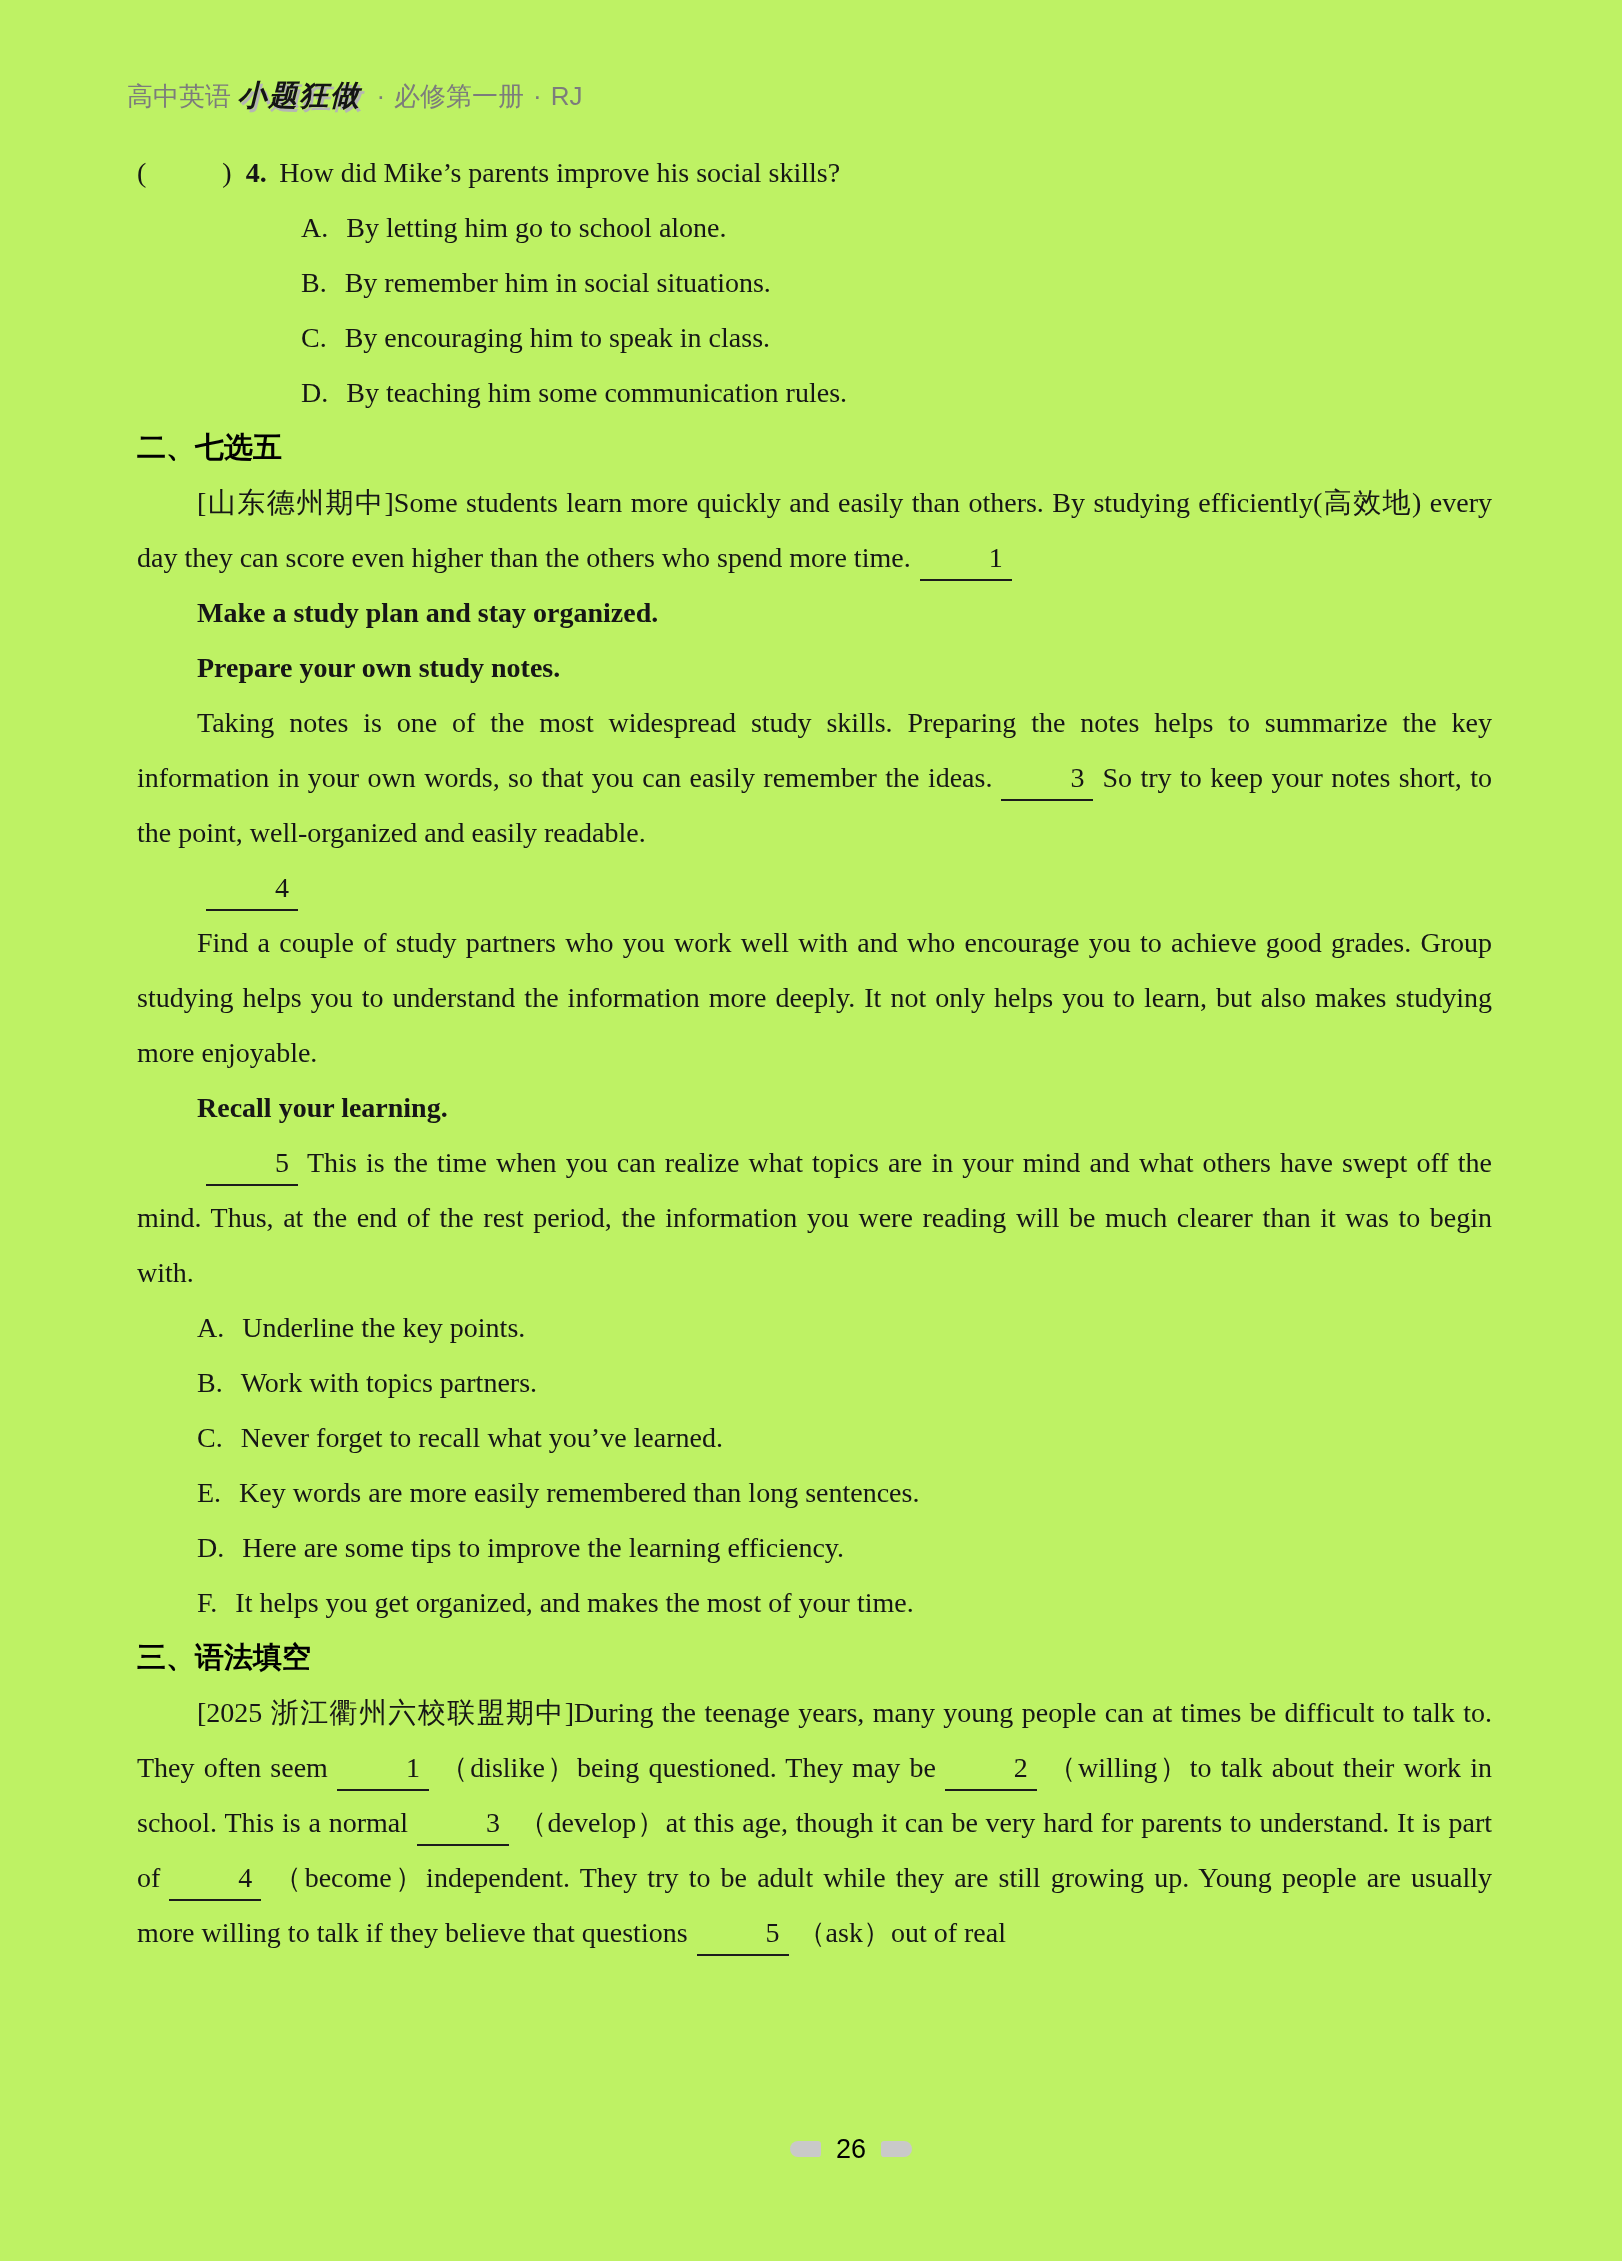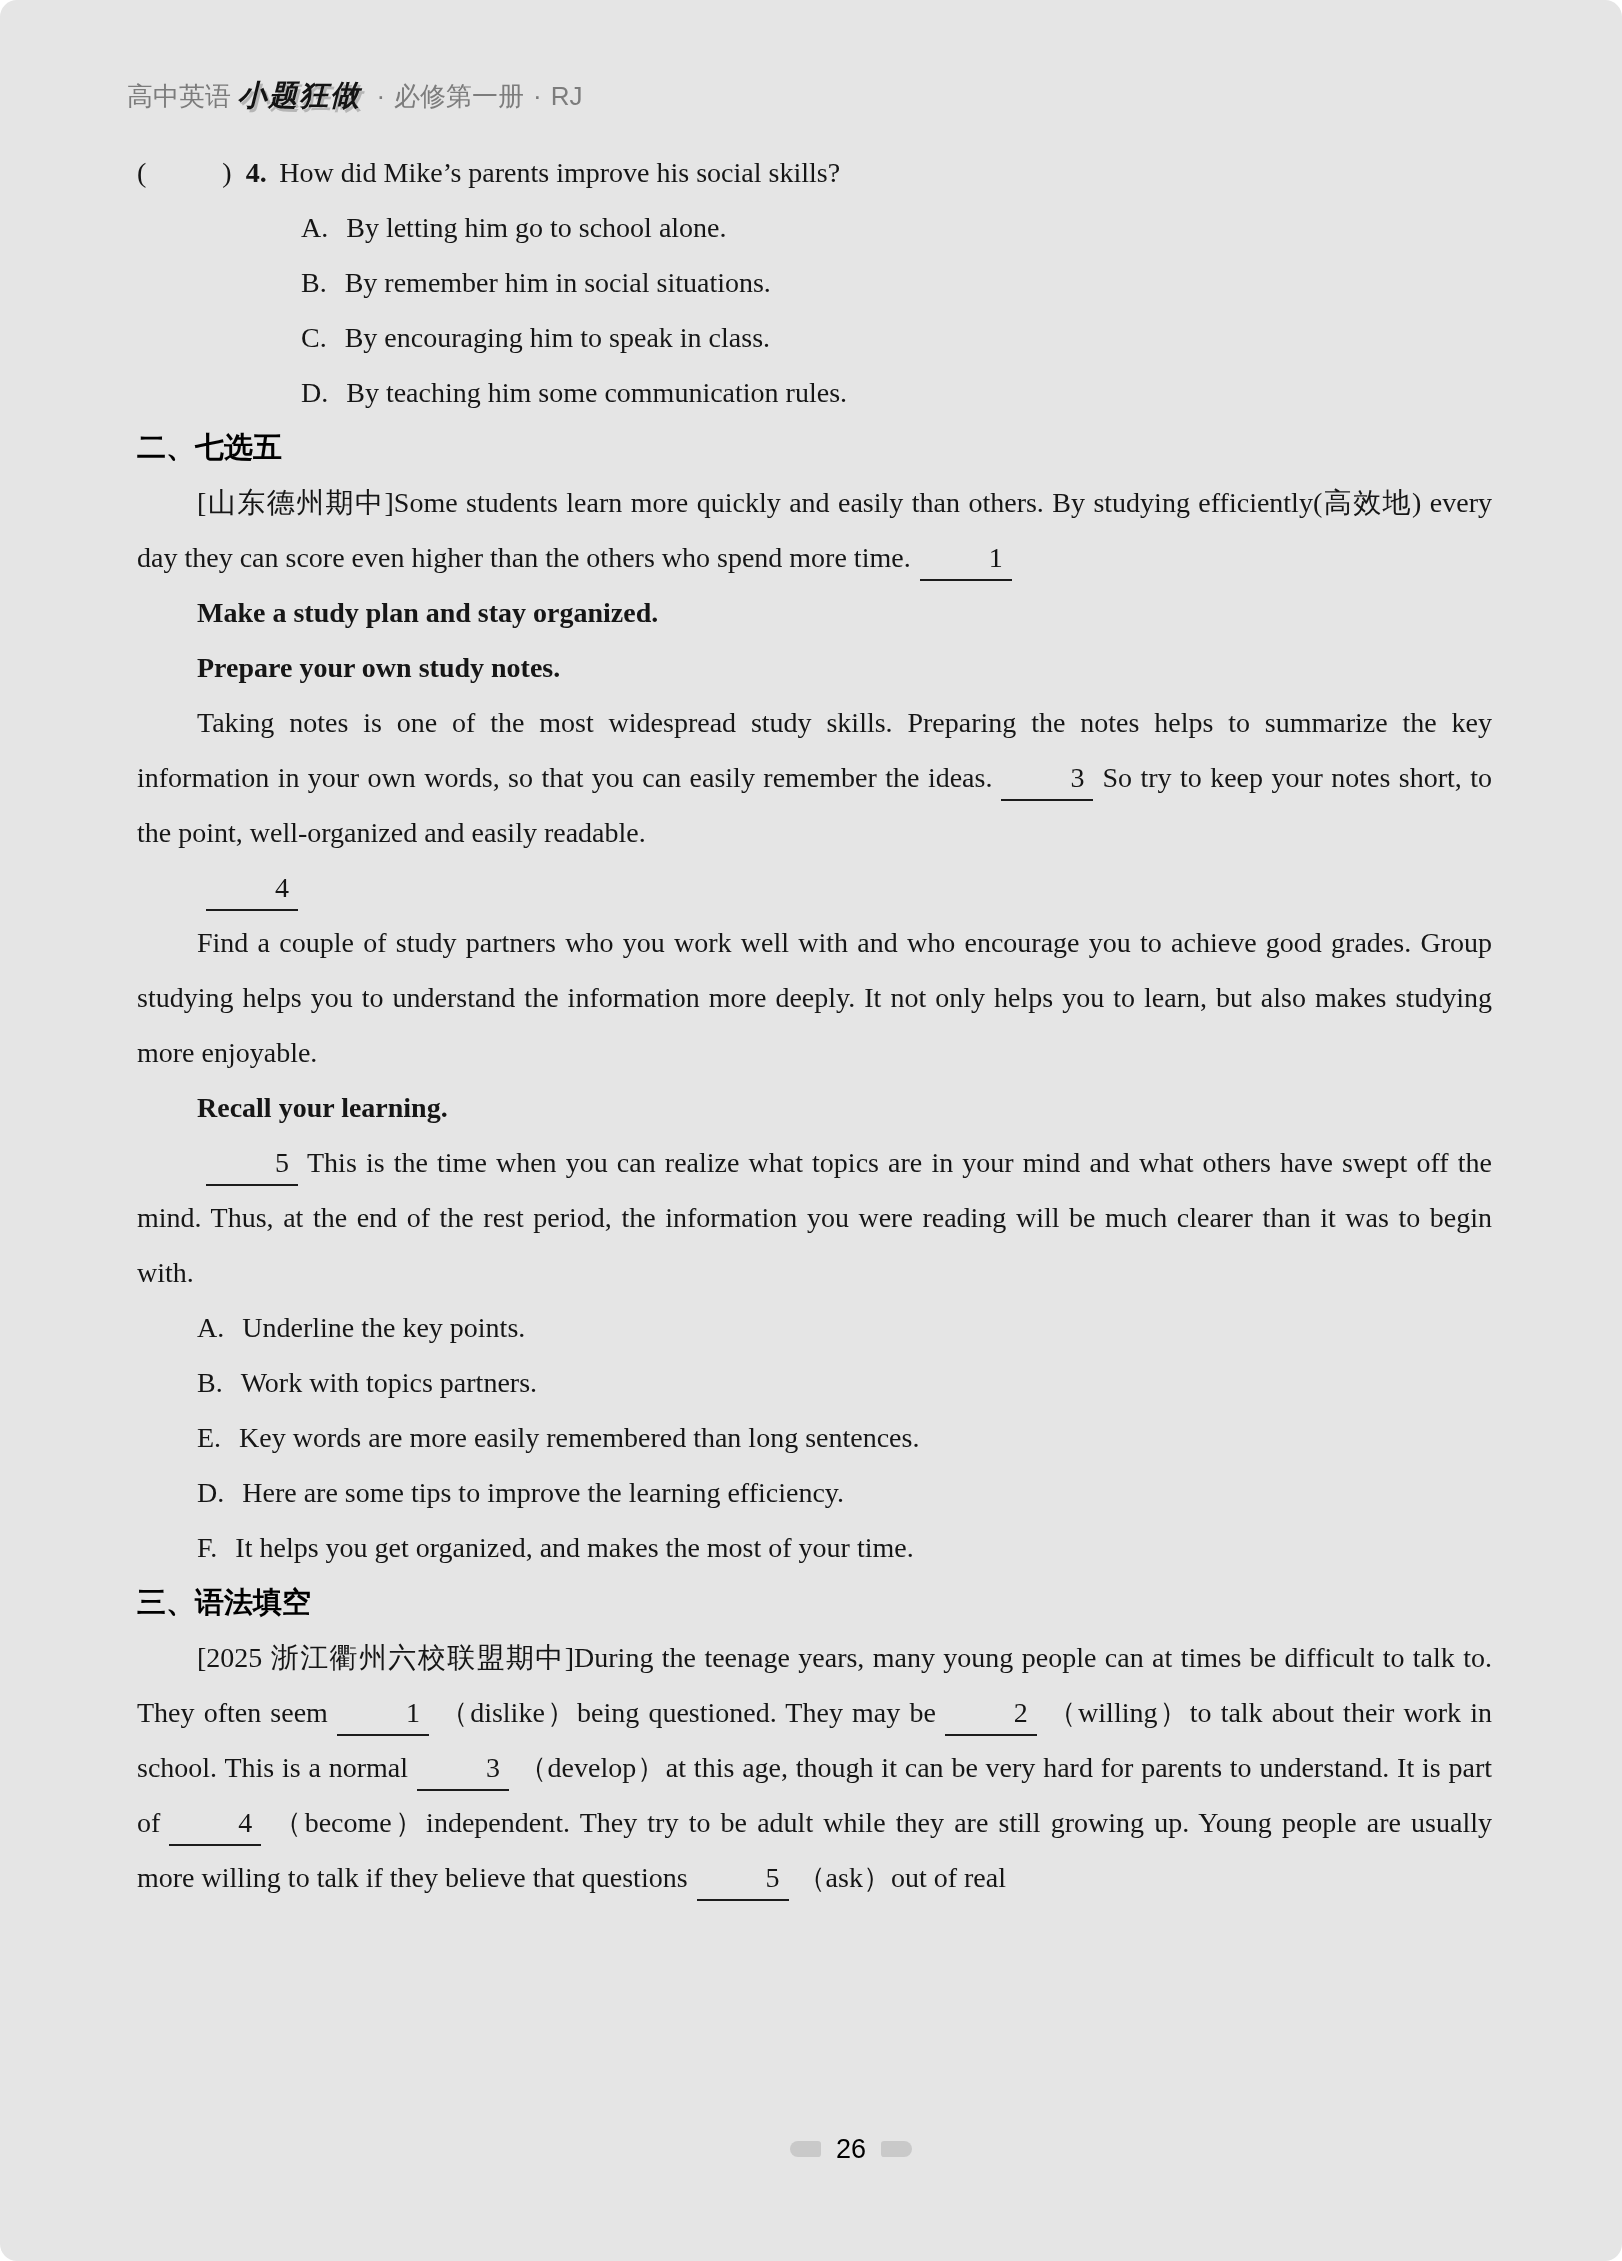--- a/index.html
+++ b/index.html
@@ -2,21 +2,21 @@
 <html style="font-size:10.2px"><head>
 <meta charset="utf-8">
 <style>
   html,body{margin:0;padding:0;background:#ffffff;}
   body{
     width:1622px;height:2261px;
     font-family:"Liberation Serif","DejaVu Serif",serif;
     font-size:28px;line-height:55px;color:#161616;
     position:relative;overflow:hidden;
   }
-  .page{position:absolute;inset:0;background:#e5e5e5;border-radius:17px;}
+  .page{position:absolute;inset:0;background:#bef264;}
   
   .header{
     position:absolute;left:127px;top:81px;
     font-family:"Liberation Sans","DejaVu Sans",sans-serif;
     font-size:26px;line-height:1;color:#7c7c7c;white-space:nowrap;
   }
   .header .sep{margin:0 9px;color:#7c7c7c;}
   .brand{
     color:#141414;font-weight:bold;font-style:italic;
     font-size:29px;letter-spacing:1.9px;margin:0 6.4px;
@@ -90,20 +90,21 @@
     <p class="para nojust"><span class="blank">4</span></p>
 
     <p class="para">Find a couple of study partners who you work well with and who encourage you to achieve good grades. Group studying helps you to understand the information more deeply. It not only helps you to learn, but also makes studying more enjoyable.</p>
 
     <p class="bold-head">Recall your learning.</p>
 
     <p class="para"><span class="blank">5</span><span>This is the time when you can realize what topics are in your mind and what others have swept off the mind. Thus, at the end of the rest period, the information you were reading will be much clearer than it was to begin with.</span></p>
 
     <div class="opt-line"><span class="olabel">A.</span><span>Underline the key points.</span></div>
     <div class="opt-line"><span class="olabel">B.</span><span>Work with topics partners.</span></div>
+    <div class="opt-line"><span class="olabel">C.</span><span>Never forget to recall what you’ve learned.</span></div>
     <div class="opt-line"><span class="olabel">E.</span><span>Key words are more easily remembered than long sentences.</span></div>
     <div class="opt-line"><span class="olabel">D.</span><span>Here are some tips to improve the learning efficiency.</span></div>
     <div class="opt-line"><span class="olabel">F.</span><span>It helps you get organized, and makes the most of your time.</span></div>
 
     <div class="sec-title">三、语法填空</div>
 
     <p class="para"><span>[2025 浙江衢州六校联盟期中]During the teenage years, many young people can at times be difficult to talk to. They often seem</span><span class="blank">1</span><span>（dislike）being questioned. They may be</span><span class="blank">2</span><span>（willing）to talk about their work in school. This is a normal</span><span class="blank">3</span><span>（develop）at this age, though it can be very hard for parents to understand. It is part of</span><span class="blank">4</span><span>（become）independent. They try to be adult while they are still growing up. Young people are usually more willing to talk if they believe that questions</span><span class="blank">5</span><span>（ask）out of real</span></p>
 
   </div>
 

